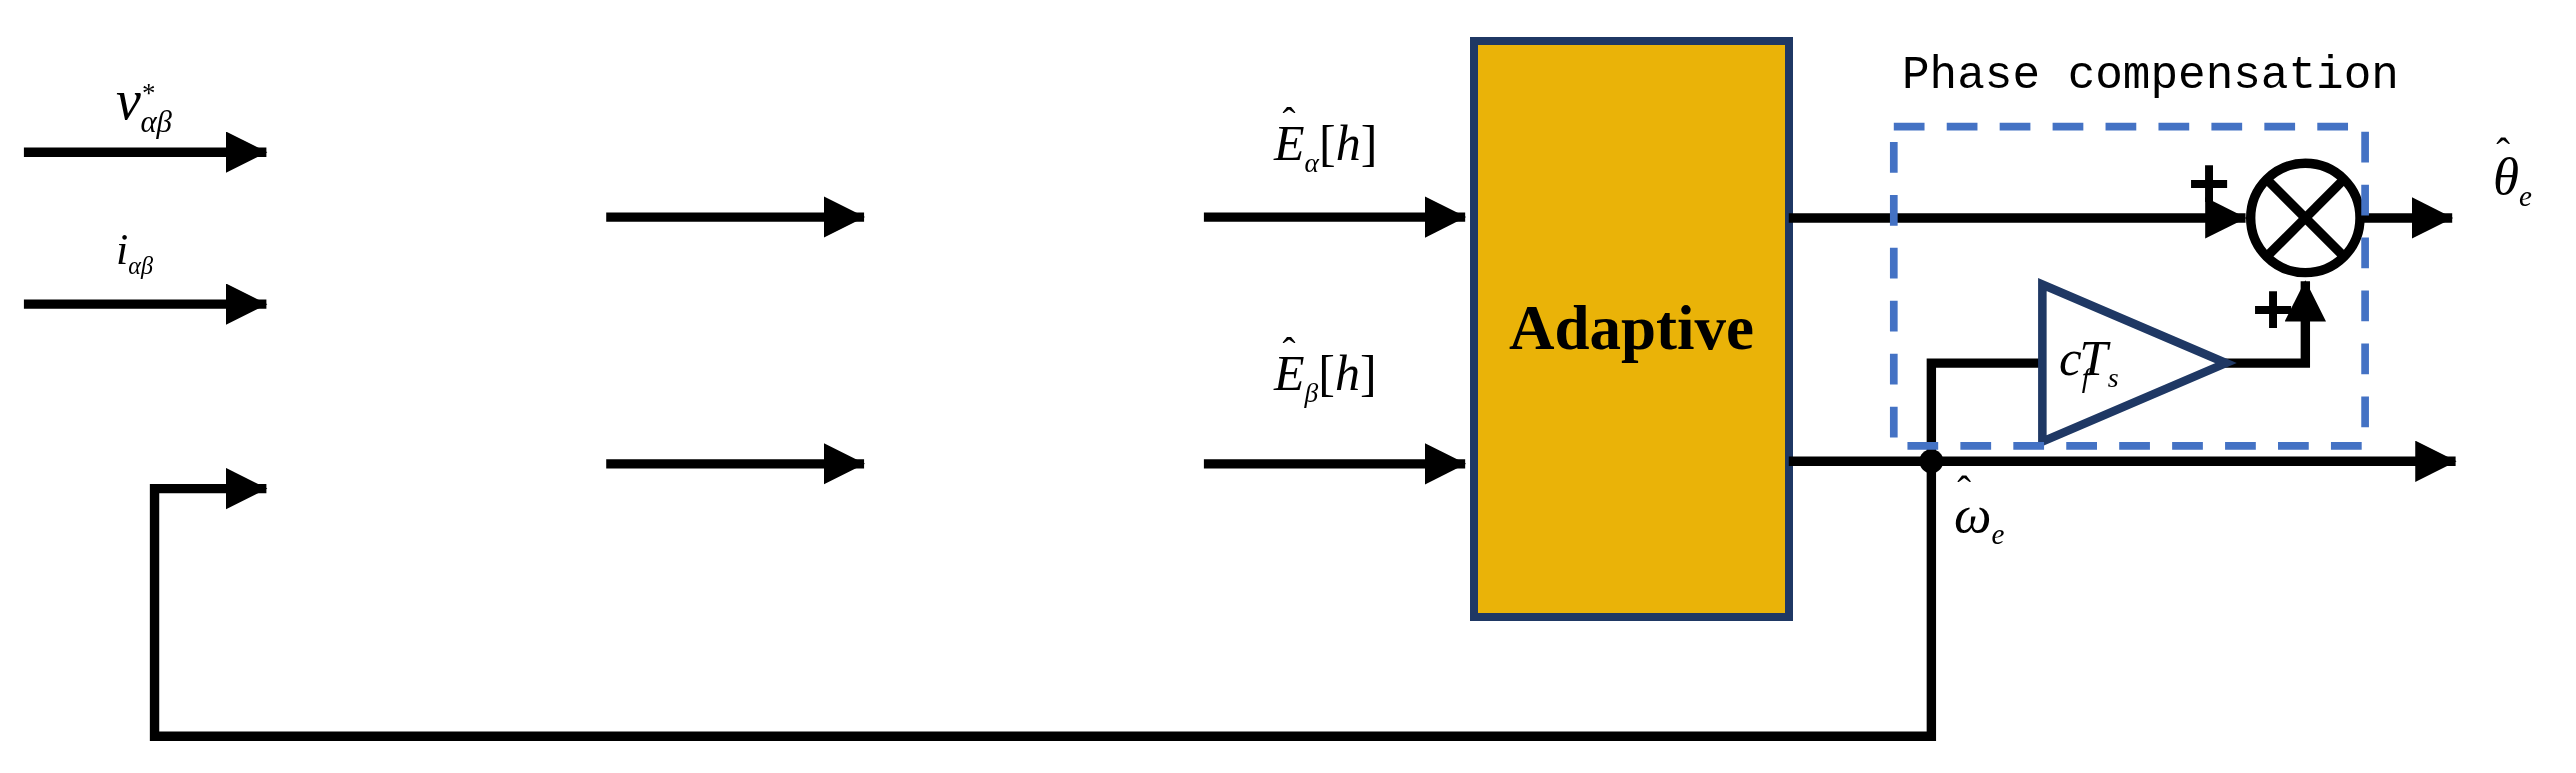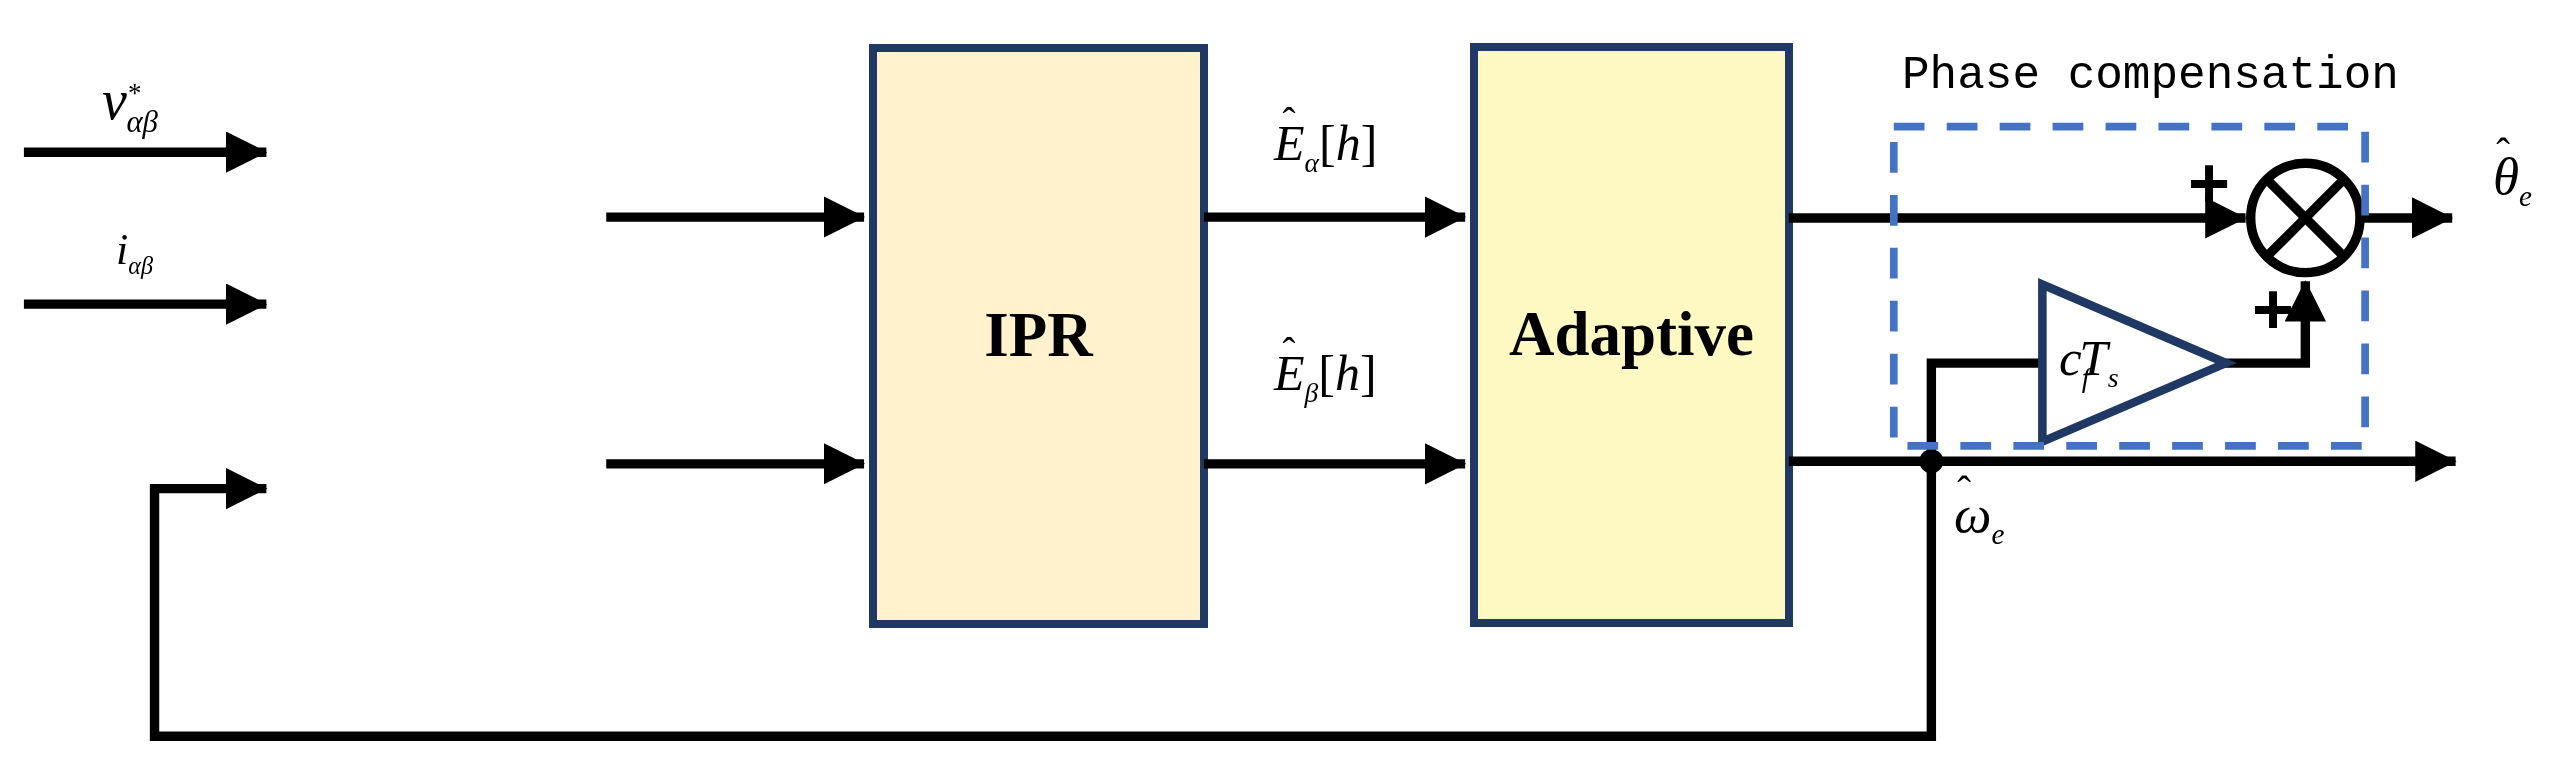--- a/index.html
+++ b/index.html
@@ -4,39 +4,39 @@
 <style>
   html,body{margin:0;padding:0;background:#fff;}
   .stage{position:relative;width:2576px;height:774px;background:#ffffff;overflow:hidden;
          font-family:"Liberation Serif",serif;color:#000;}
 
   
   .block{position:absolute;box-sizing:border-box;border:8.5px solid #1f3864;
          display:flex;align-items:center;justify-content:center;}
   .block.eemf{left:272px;top:44px;width:339px;height:584px;background:#fbe5d6;}
   .block.ipr {left:869px;top:44px;width:339px;height:584px;background:#fff2cc;}
-  .block.qpll{left:1470px;top:43px;width:323px;height:584px;background:#fef9c3;}
+  .block.qpll{left:1470px;top:37px;width:323px;height:584px;background:#eab308;}
   .block-label{font-weight:bold;font-size:63px;line-height:1.2;text-align:center;
                font-family:"Liberation Serif",serif;}
 
   
   svg.wires{position:absolute;left:0;top:0;width:2576px;height:774px;}
 
   
   .math{position:absolute;font-family:"Liberation Serif",serif;font-style:italic;
         line-height:1;white-space:nowrap;}
   .math .sub{font-size:0.55em;position:relative;top:0.42em;}
   .math .sup{font-size:0.48em;position:relative;top:-0.62em;}
   .math .after-sup{margin-left:-0.45em;}
   .math .br{font-style:normal;}
   .hatw{position:relative;display:inline-block;}
   .hat{position:absolute;font-style:normal;font-size:0.78em;left:0.22em;top:-0.40em;}
   .hat-narrow{left:0.08em;}
 
-  .v-label{left:102px;top:72px;font-size:56px;}
+  .v-label{left:116px;top:72px;font-size:56px;}
   .i-label{left:116px;top:228px;font-size:44px;}
   .ea-label{left:1274px;top:118px;font-size:50px;}
   .eb-label{left:1274px;top:348px;font-size:50px;}
   .omega-label{left:1954px;top:488px;font-size:53px;}
   .theta-label{left:2493px;top:150px;font-size:53px;}
   .gain-label{left:2059px;top:333px;font-size:51px;}
   .gain-label .t-factor{margin-left:-0.2em;}
 
   .phase-title{position:absolute;left:1902px;top:50px;font-size:46px;font-style:normal;
                font-family:Liberation Mono, monospace;white-space:nowrap;}
@@ -44,23 +44,20 @@
   .plus{position:absolute;font-family:"Liberation Sans",sans-serif;font-weight:bold;
         font-size:72px;line-height:1;}
   .plus.top{left:2188px;top:147px;}
   .plus.bottom{left:2252px;top:273px;}
 </style>
 </head>
 <body>
 
 <div class="stage">
 
-  <div class="block ipr">
-    <span class="block-label">IPR</span>
-  </div>
   <div class="block qpll">
     <div class="block-label">
       <div>Adaptive</div>
     </div>
   </div>
 
   <svg class="wires" viewBox="0 0 3017 906">
     <defs>
       <marker id="ah" markerWidth="4.8" markerHeight="4.8" refX="4.3" refY="2.2" orient="auto">
         <path d="M0,0 L4.4,2.2 L0,4.4 Z" fill="#000000"></path>

